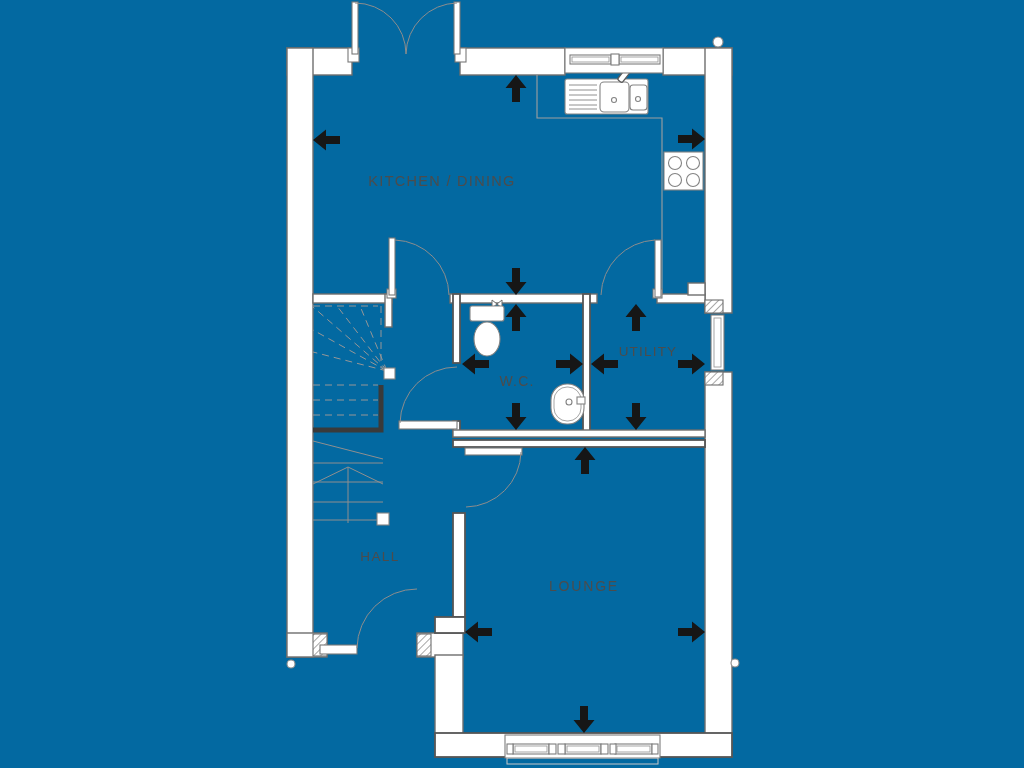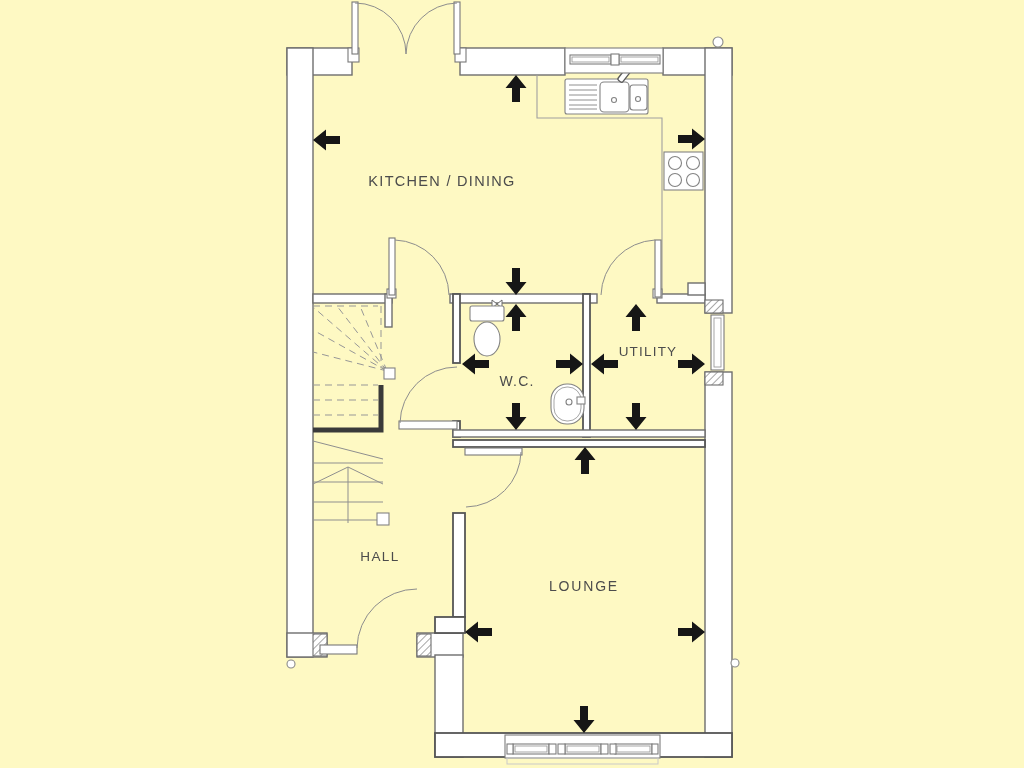--- a/index.html
+++ b/index.html
@@ -1,16 +1,16 @@
 <!DOCTYPE html>
 <html><head>
 <meta charset="utf-8">
 <style>
   html,body{margin:0;padding:0;background:#ffffff;}
-  .stage{position:relative;width:1024px;height:768px;background:#fef9c3;overflow:hidden;
+  .stage{position:relative;width:1024px;height:768px;background:#0369a1;overflow:hidden;
          font-family:"Liberation Sans",sans-serif;}
   svg{position:absolute;left:0;top:0;}
   .wall{fill:#ffffff;stroke:#6e6e6e;stroke-width:1.4;}
   .wall-dk{fill:#ffffff;stroke:#565656;stroke-width:1.8;}
   .jamb{fill:url(#hatch);stroke:#6e6e6e;stroke-width:1.1;}
   .leaf{fill:#ffffff;stroke:#787878;stroke-width:1.1;}
   .arc{fill:none;stroke:#8d8d8d;stroke-width:1;}
   .fix{fill:#ffffff;stroke:#838383;stroke-width:1.1;}
   .fixline{fill:none;stroke:#909090;stroke-width:1;}
   .counter{fill:none;stroke:#a0a0a0;stroke-width:1.1;}

